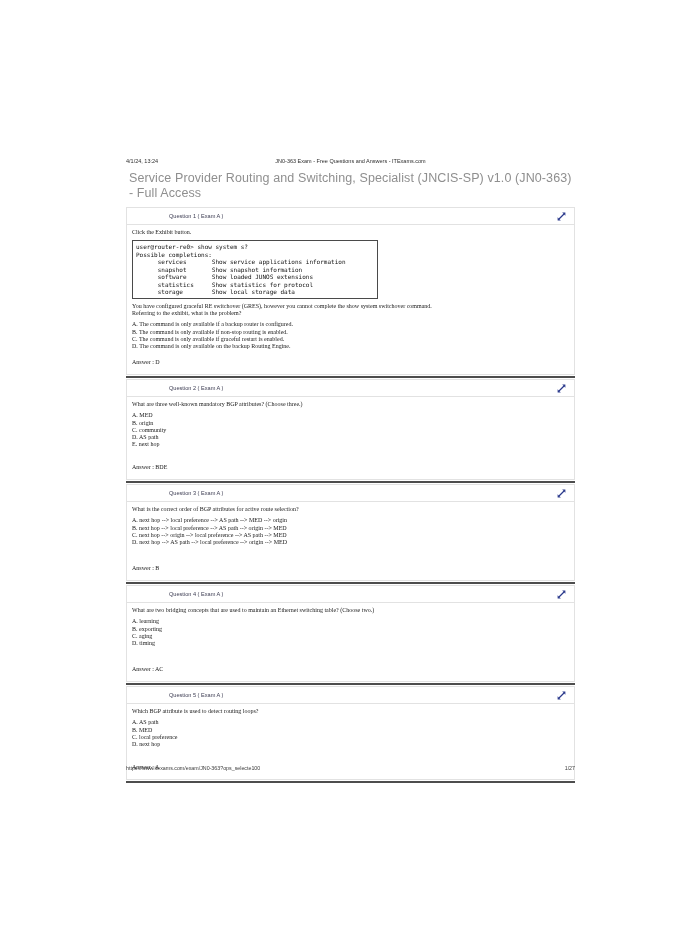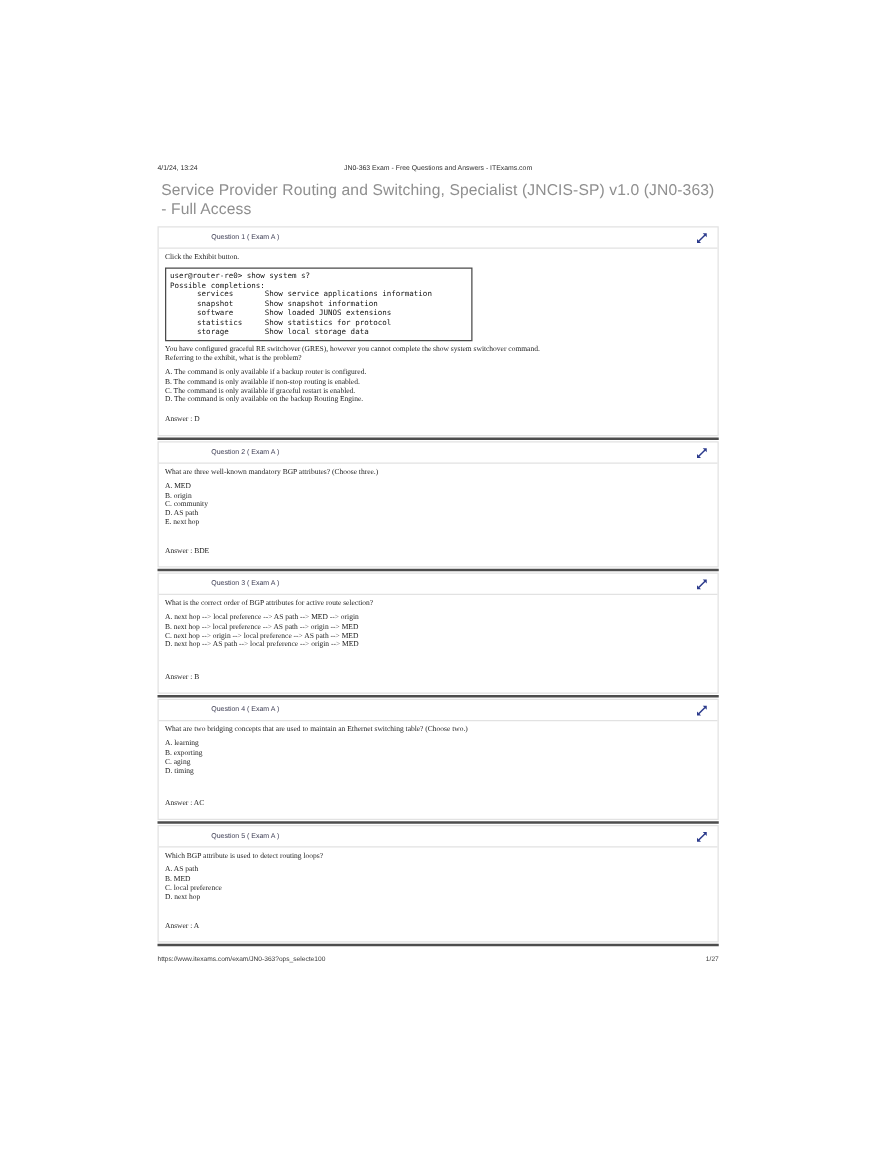--- a/index.html
+++ b/index.html
@@ -1,21 +1,21 @@
 <!DOCTYPE html>
 <html><head>
 <meta charset="utf-8">
 <style>
   html,body{margin:0;padding:0;}
   body{
     width:700px;height:933px;background:#ffffff;position:relative;overflow:hidden;
     font-family:"Liberation Serif",serif;color:#1a1a1a;
     -webkit-font-smoothing:antialiased;
   }
-  .sheet{position:absolute;left:126px;top:132px;width:449px;}
+  .sheet{position:absolute;left:126px;top:158px;width:449px;}
   
   .meta-row{display:flex;align-items:baseline;font-family:"Liberation Sans",sans-serif;
     font-size:5.5px;color:#2e2e2e;line-height:6px;}
   .meta-left{flex:1;text-align:left;}
   .meta-center{flex:2;text-align:center;}
   .meta-right{flex:1;text-align:right;}
   
   .doc-title{margin:7px 0 6px 3px;font-family:"Liberation Sans",sans-serif;
     font-size:12.5px;line-height:15px;color:#8f8f8f;font-weight:400;letter-spacing:0.1px;}
   

